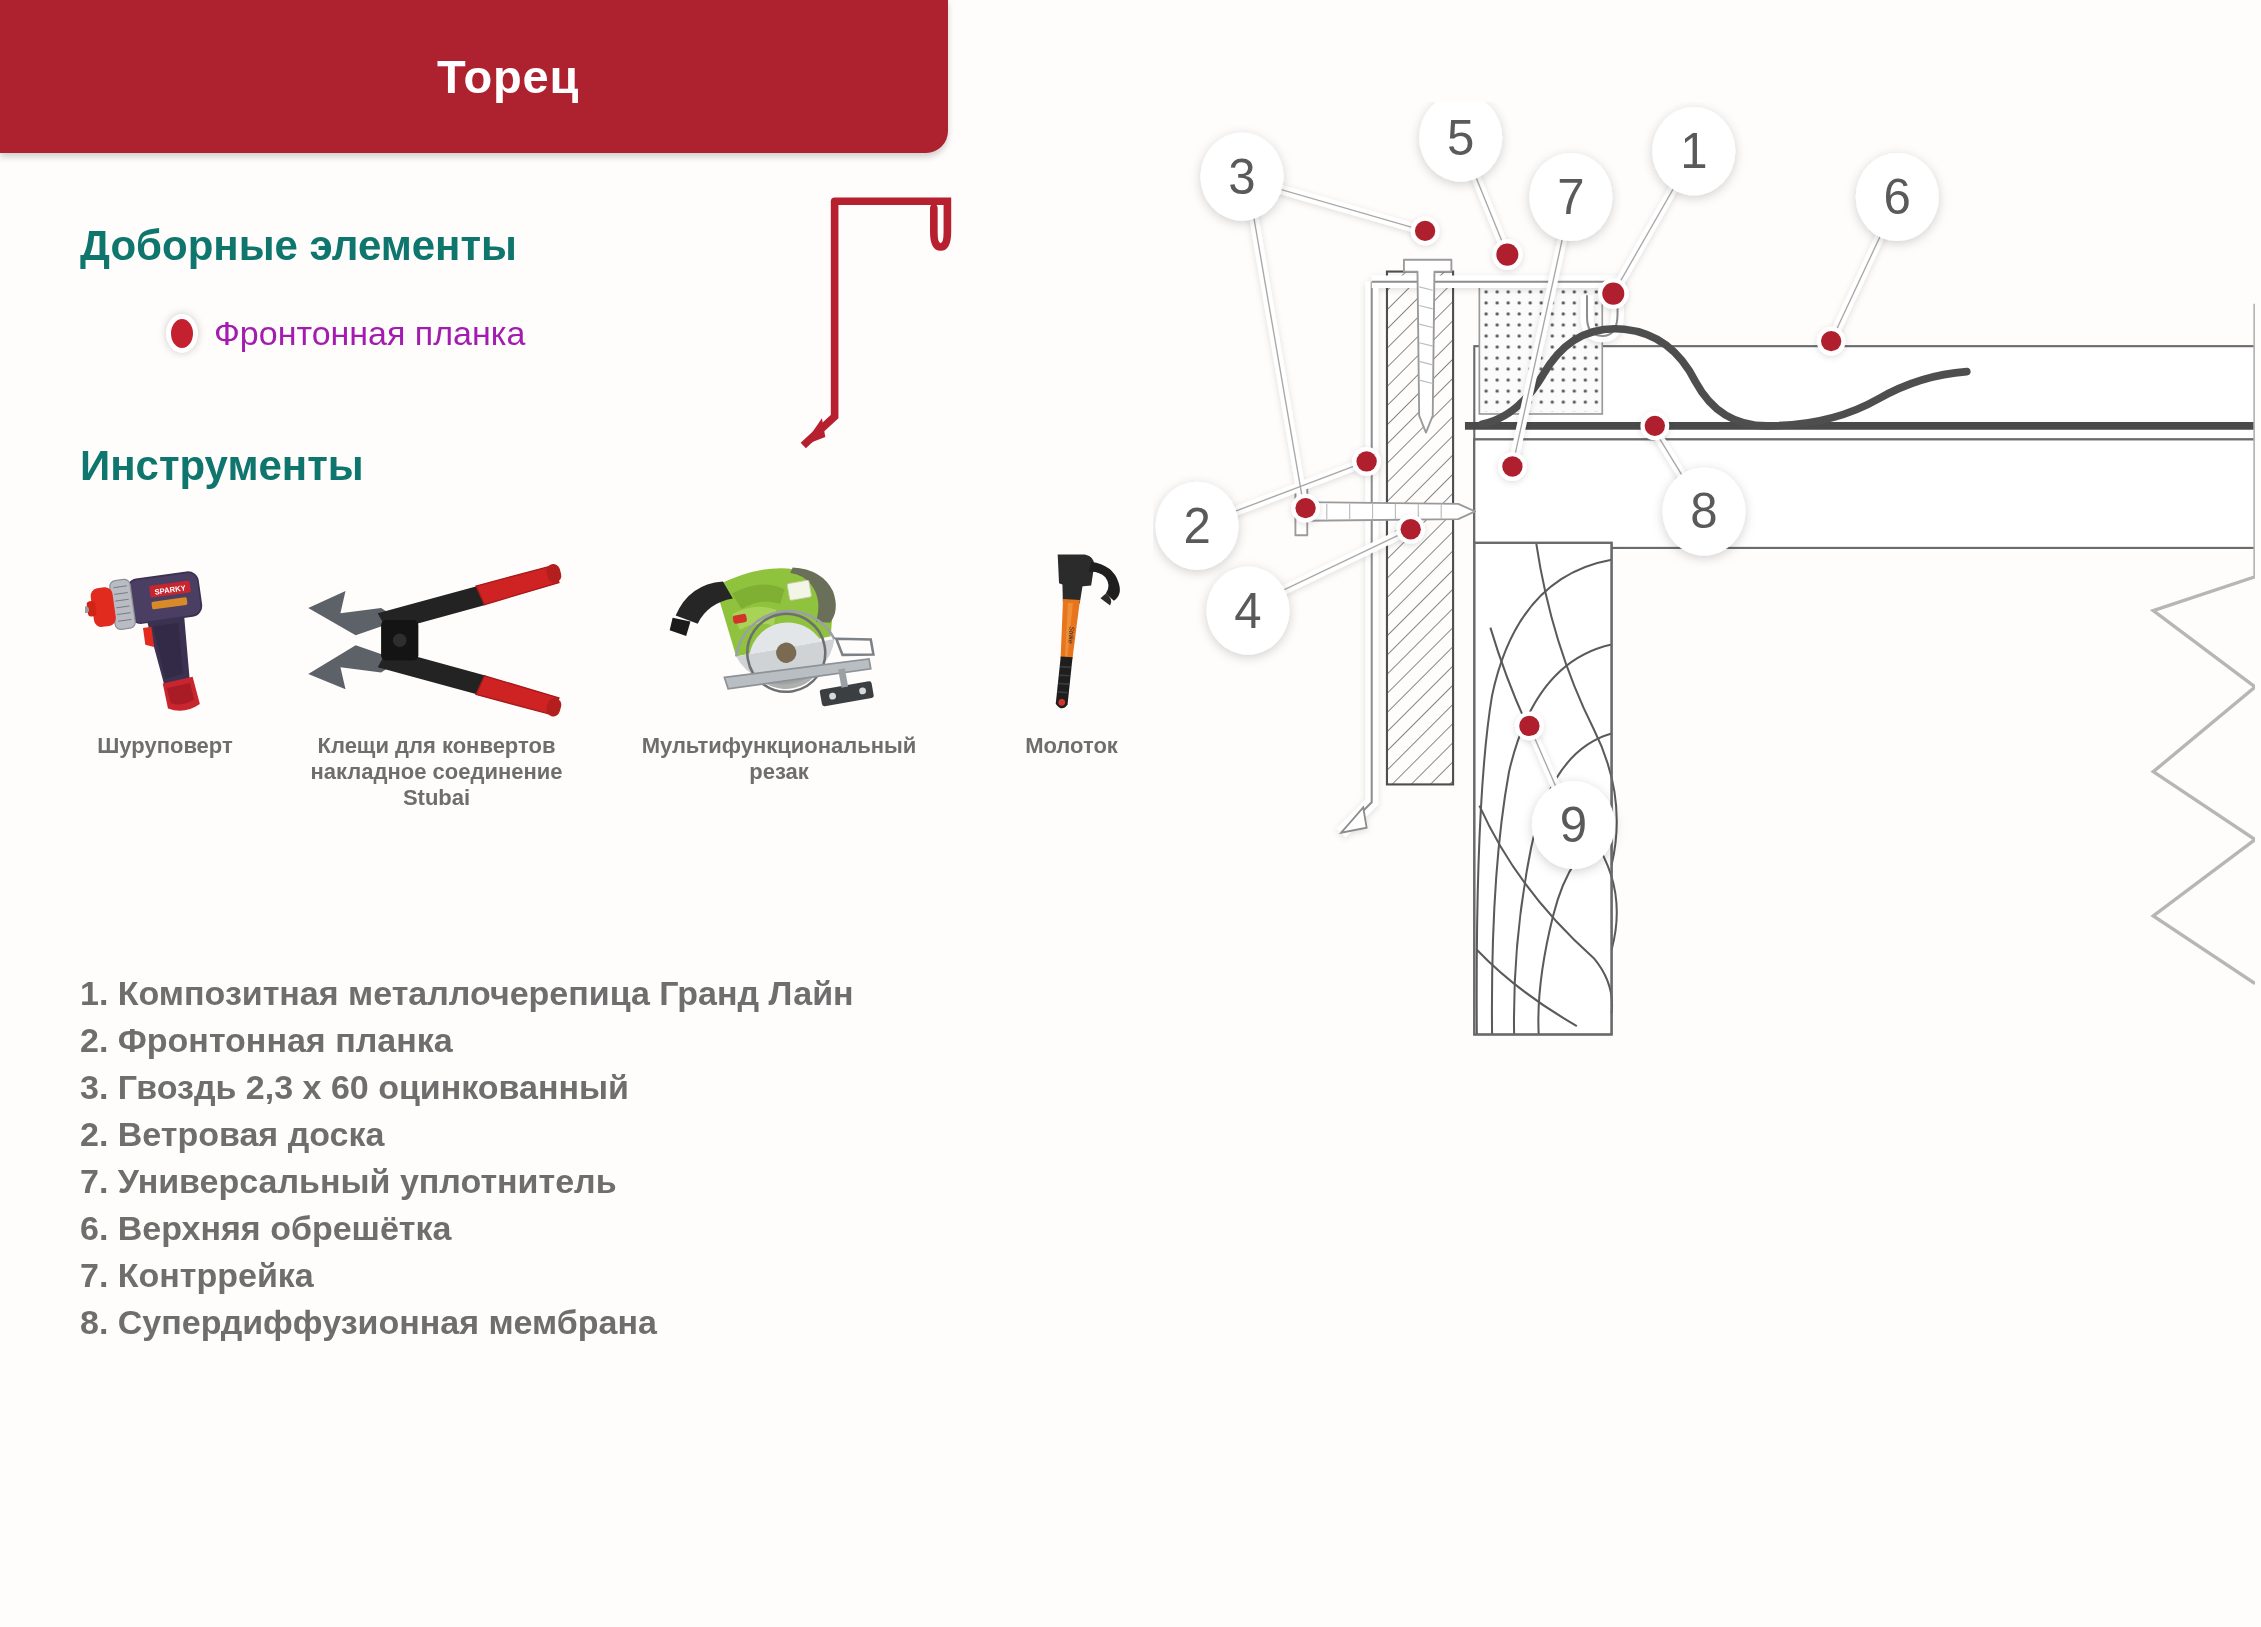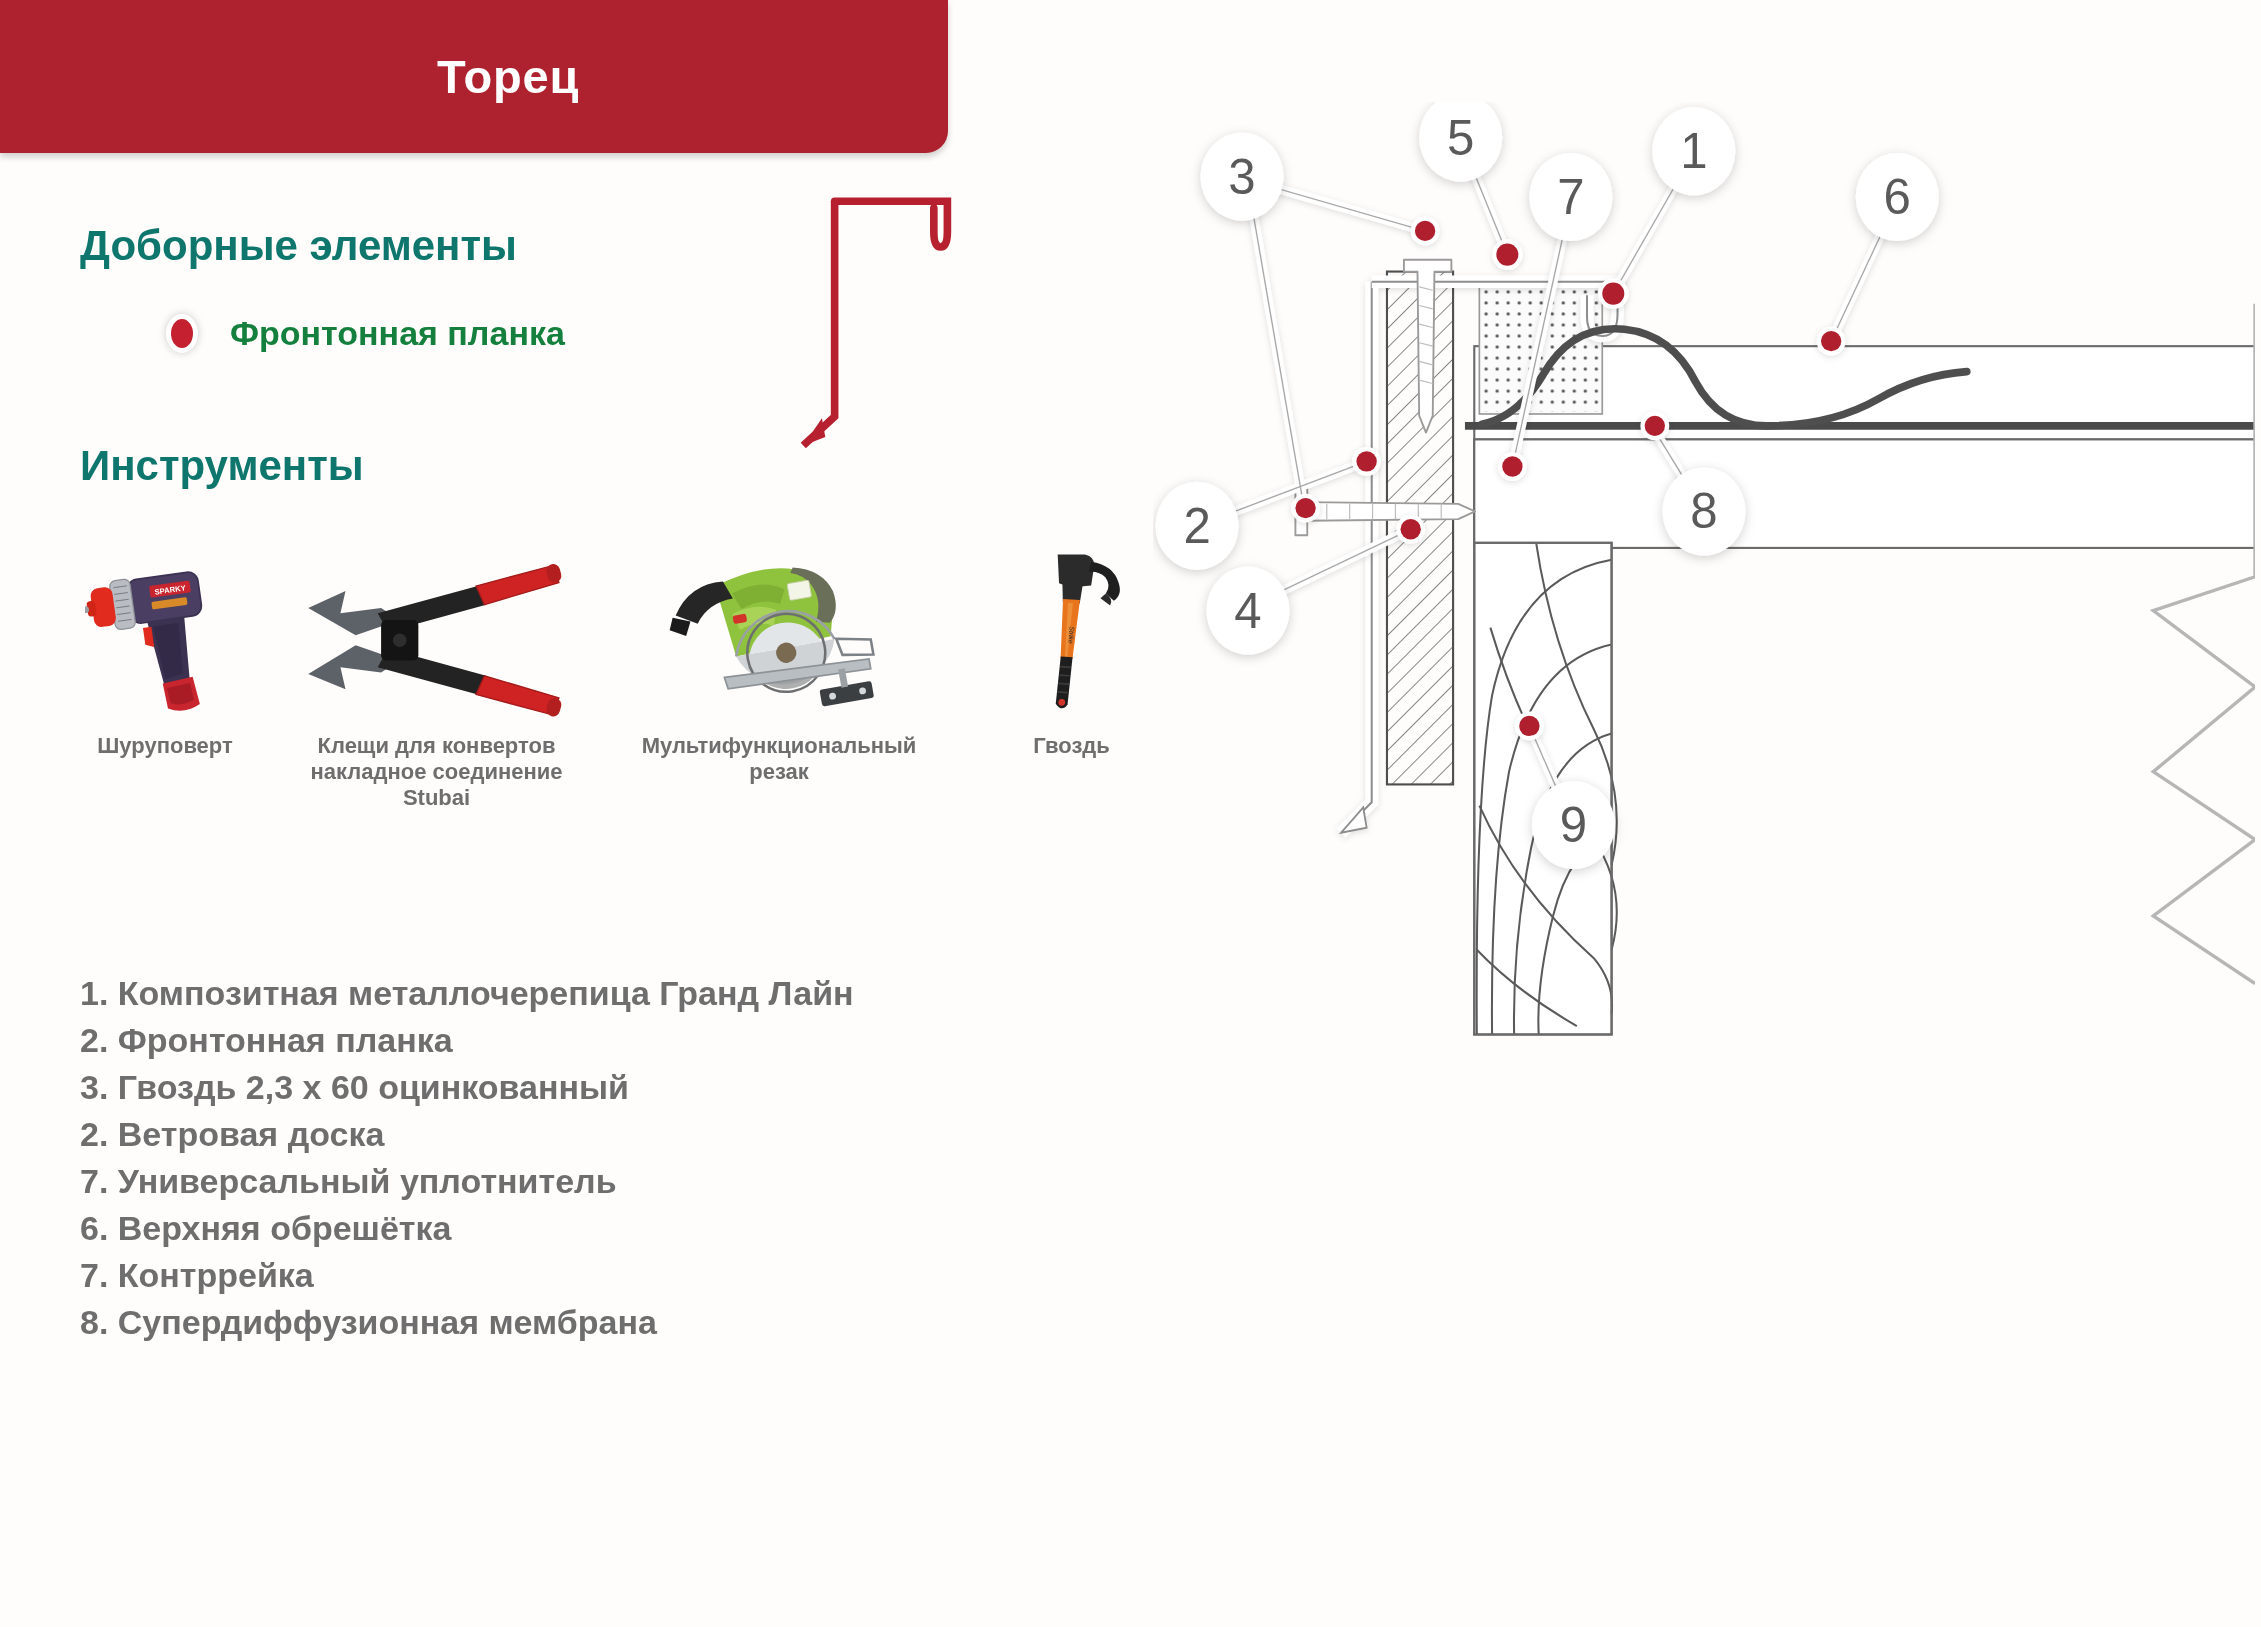--- a/index.html
+++ b/index.html
@@ -34,21 +34,21 @@
 
   
   .bullet-row{position:absolute;left:166px;top:314px;display:flex;align-items:center;}
   .bullet-dot{
     width:32px;height:39px;border-radius:50%;
     background:#c42030;border:5.1px solid #ffffff;
     box-shadow:0 0 8.5px rgba(0,0,0,.20);
     box-sizing:border-box;
   }
   .bullet-label{
-    margin-left:32px;color:#15803d;font-size:34px;font-weight:bold;white-space:nowrap;
+    margin-left:16px;color:#a21caf;font-size:34px;font-weight:normal;white-space:nowrap;
   }
 
   
   .profile-sketch{position:absolute;left:788px;top:191px;width:195px;height:263px;}
 
   
   .tools-row{position:absolute;left:59px;top:547px;width:1127px;height:288px;}
   .tool{position:absolute;text-align:center;}
   .tool-art{position:relative;margin:0 auto;}
   .tool-label{
@@ -222,21 +222,21 @@
             <g stroke="#3b3b3b" stroke-width="2">
               <line x1="64" y1="142" x2="77" y2="142"></line>
               <line x1="64" y1="152" x2="76" y2="152"></line>
               <line x1="63" y1="162" x2="76" y2="162"></line>
               <line x1="63" y1="172" x2="75" y2="172"></line>
             </g>
             <circle cx="69" cy="184" r="4" fill="#d3342a"></circle>
           </g>
         </svg>
       </div>
-      <div class="tool-label">Гвоздь</div>
+      <div class="tool-label">Молоток</div>
     </div>
 
   </div>
 
   <div class="legend">
     <div class="legend-item">1. Композитная металлочерепица Гранд Лайн</div>
     <div class="legend-item">2. Фронтонная планка</div>
     <div class="legend-item">3. Гвоздь 2,3 х 60 оцинкованный</div>
     <div class="legend-item">2. Ветровая доска</div>
     <div class="legend-item">7. Универсальный уплотнитель</div>

